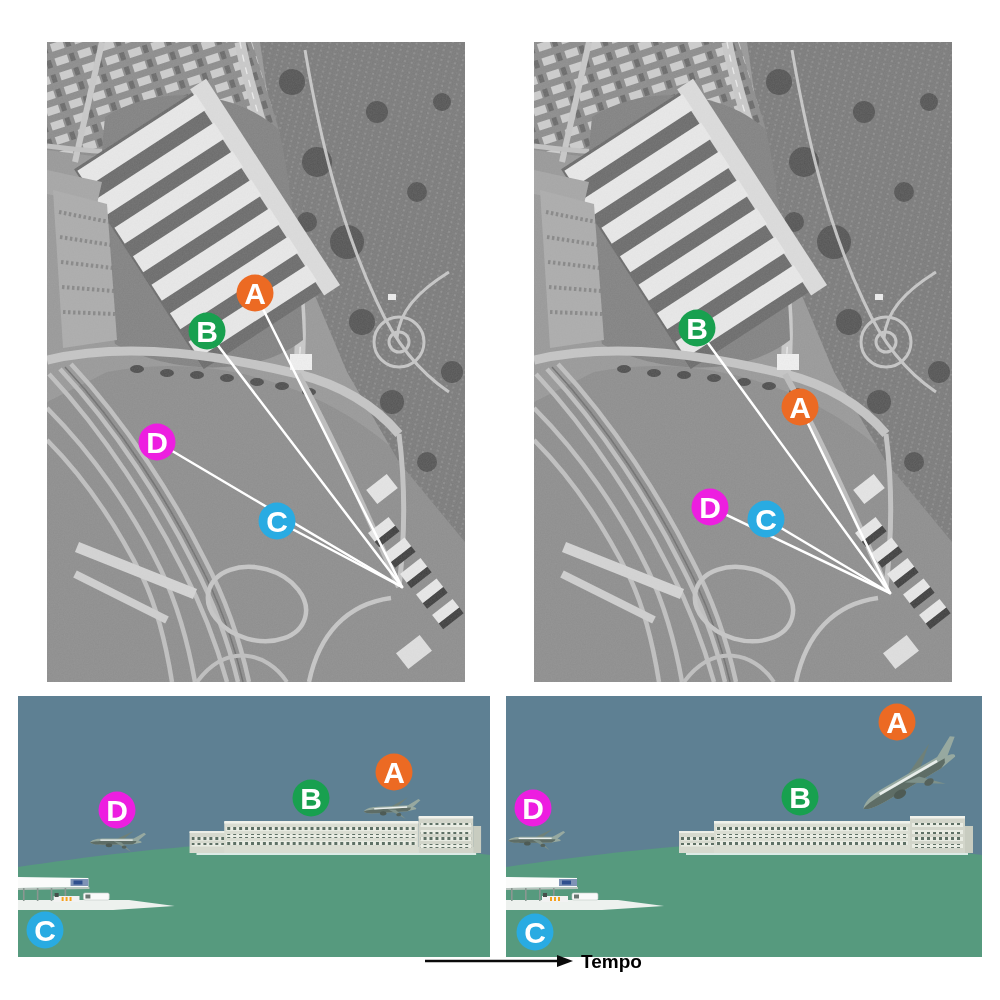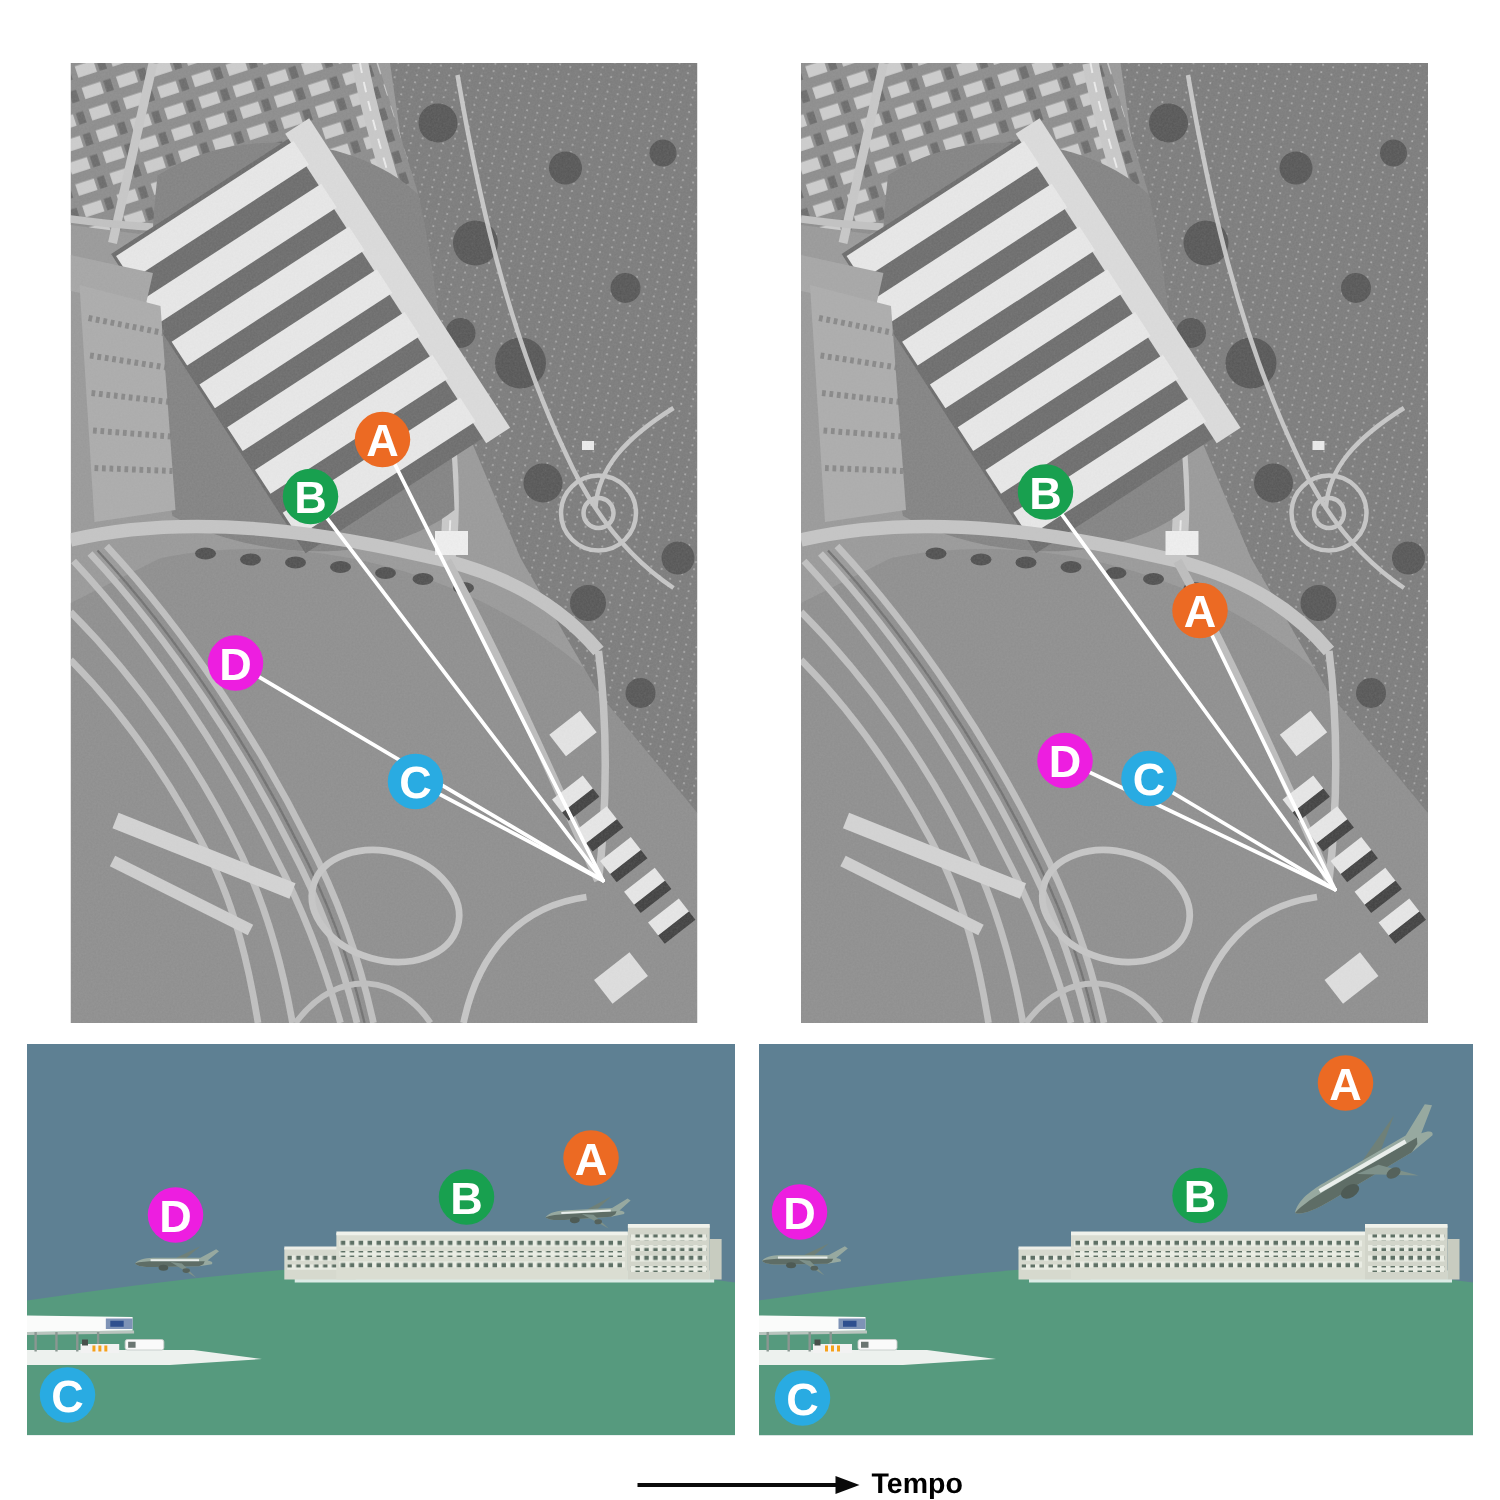--- a/index.html
+++ b/index.html
@@ -12,21 +12,21 @@
   .panel svg.overlay{position:absolute;left:0;top:0;width:100%;height:100%;display:block;}
   #panel-aerial-t1{left:47px;top:42px;width:418px;height:640px;}
   #panel-aerial-t2{left:534px;top:42px;width:418px;height:640px;}
   #panel-scene-t1{left:18px;top:696px;width:472px;height:261px;}
   #panel-scene-t2{left:506px;top:696px;width:476px;height:261px;}
   .marker-text{
     font-family:"Liberation Sans",sans-serif;font-weight:bold;font-size:30px;
     text-anchor:middle;
   }
   .timeline{
-    position:absolute;left:424px;top:980px;display:flex;align-items:center;gap:7px;
+    position:absolute;left:424px;top:952px;display:flex;align-items:flex-start;gap:7px;
   }
   .timeline .label{font-size:19px;font-weight:bold;color:#000;line-height:1;}
   .defs-holder{position:absolute;width:0;height:0;overflow:hidden;}
 </style>
 </head>
 <body>
 
 <div class="canvas">
 
   <svg class="defs-holder" aria-hidden="true">

